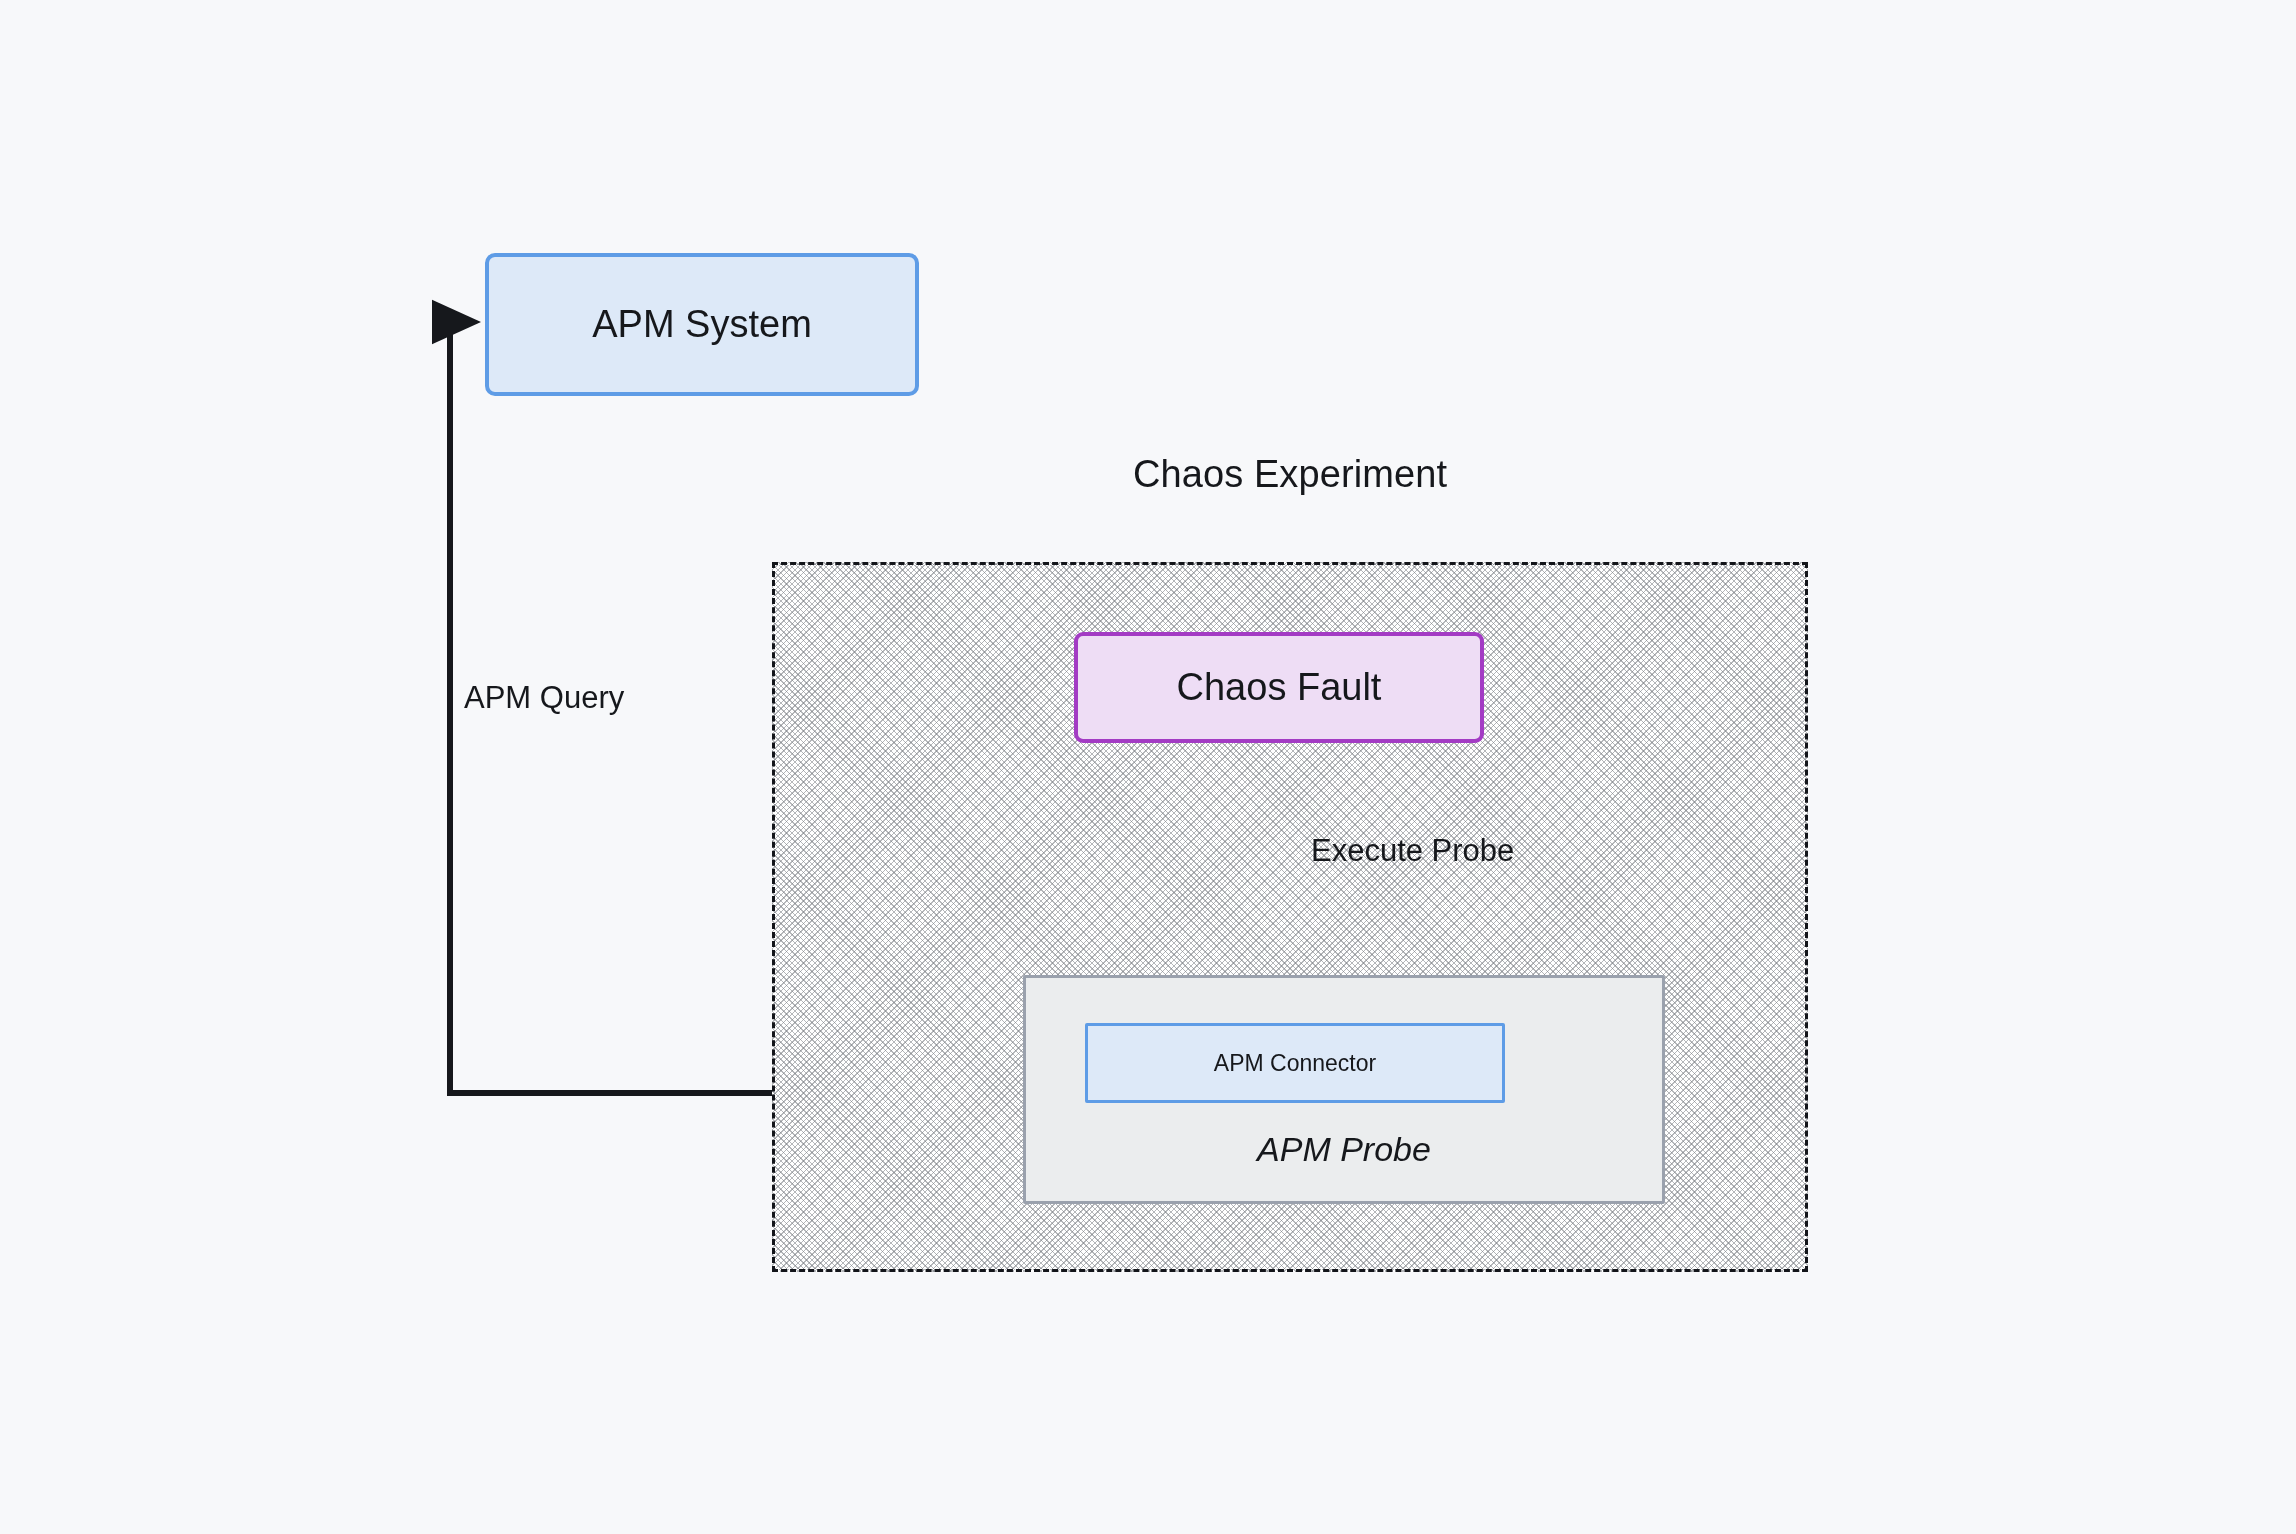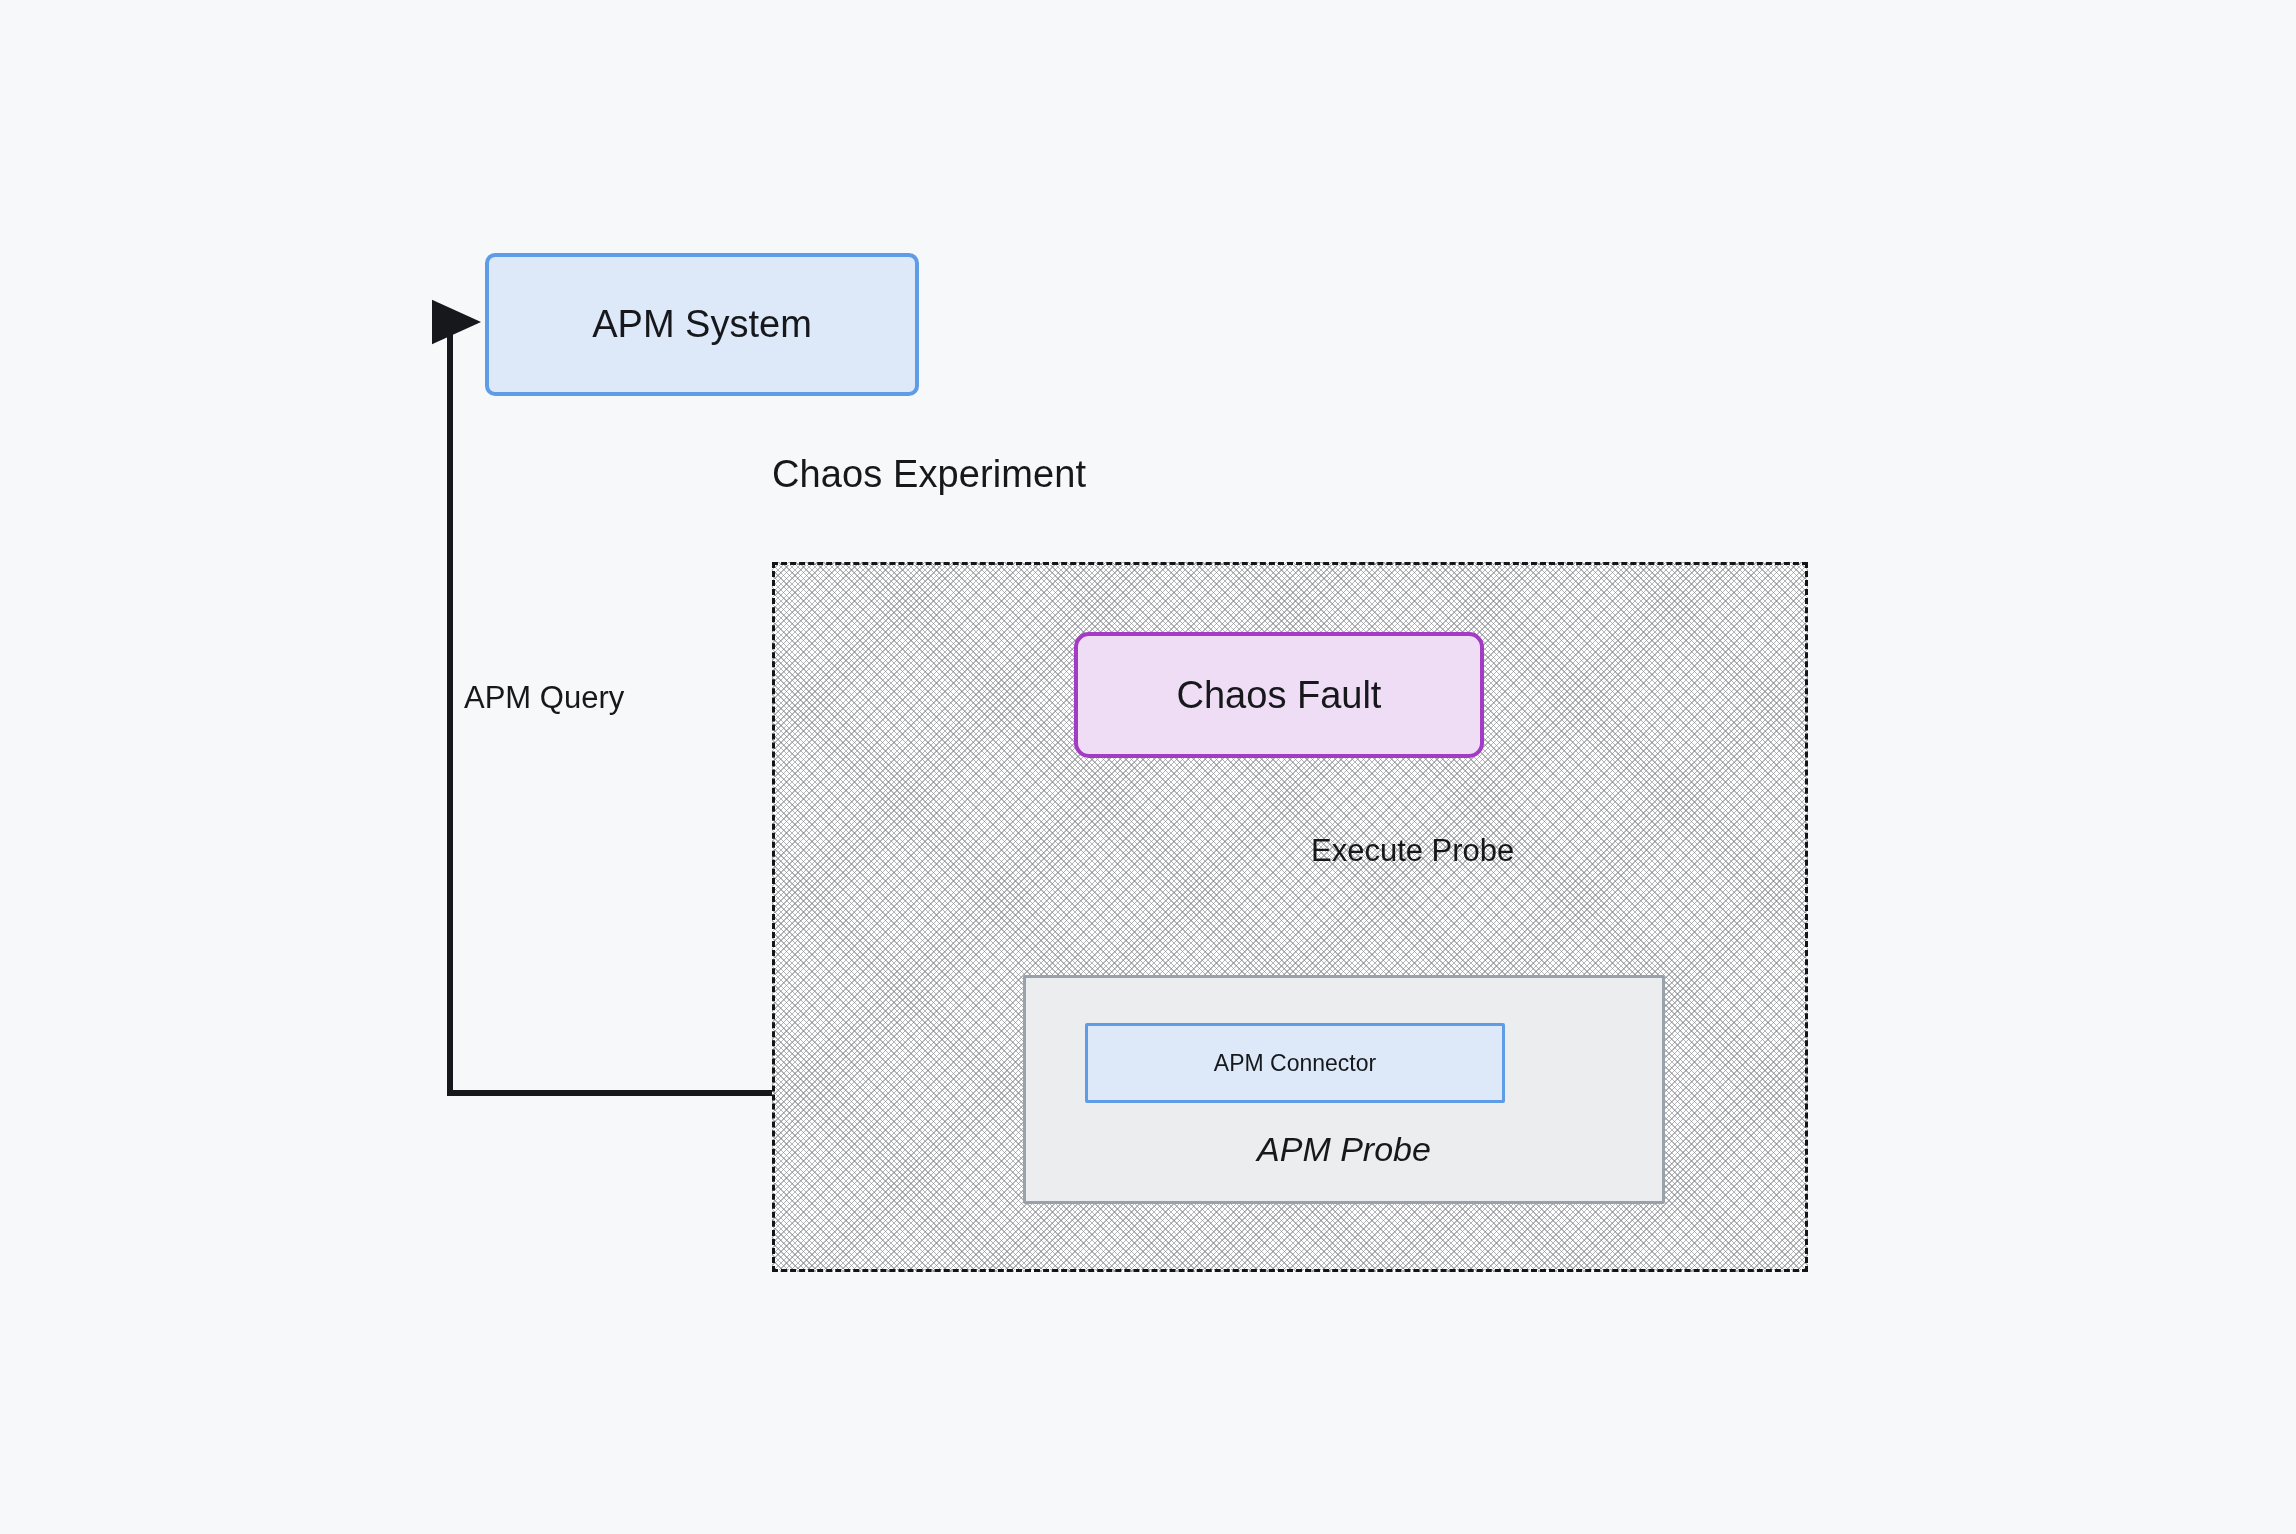--- a/index.html
+++ b/index.html
@@ -42,21 +42,21 @@
     background-color: #ffffff;
     background-image:
       repeating-linear-gradient(45deg,  rgba(120,124,130,.55) 0 1px, transparent 1px 4px),
       repeating-linear-gradient(-45deg, rgba(120,124,130,.55) 0 1px, transparent 1px 4px);
   }
   .group-title {
     position: absolute;
     left: 772px;
     top: 453px;
     width: 1036px;
-    text-align: left;
+    text-align: center;
     font-size: 38px;
     font-weight: 400;
     color: #16181c;
     letter-spacing: .1px;
     white-space: nowrap;
   }
 
   
   .node {
     position: absolute;
@@ -76,24 +76,24 @@
     border: 4px solid #5e9ce6;
     border-radius: 10px;
     font-size: 38px;
     color: #16181c;
   }
 
   .node-chaos-fault {
     left: 1074px;
     top: 632px;
     width: 410px;
-    height: 126px;
+    height: 111px;
     background: #eeddf5;
     border: 4px solid #a33bc4;
-    border-radius: 15px;
+    border-radius: 9px;
     font-size: 38px;
     color: #16181c;
     text-align: right;
   }
 
   .node-apm-probe {
     left: 1023px;
     top: 975px;
     width: 642px;
     height: 229px;

